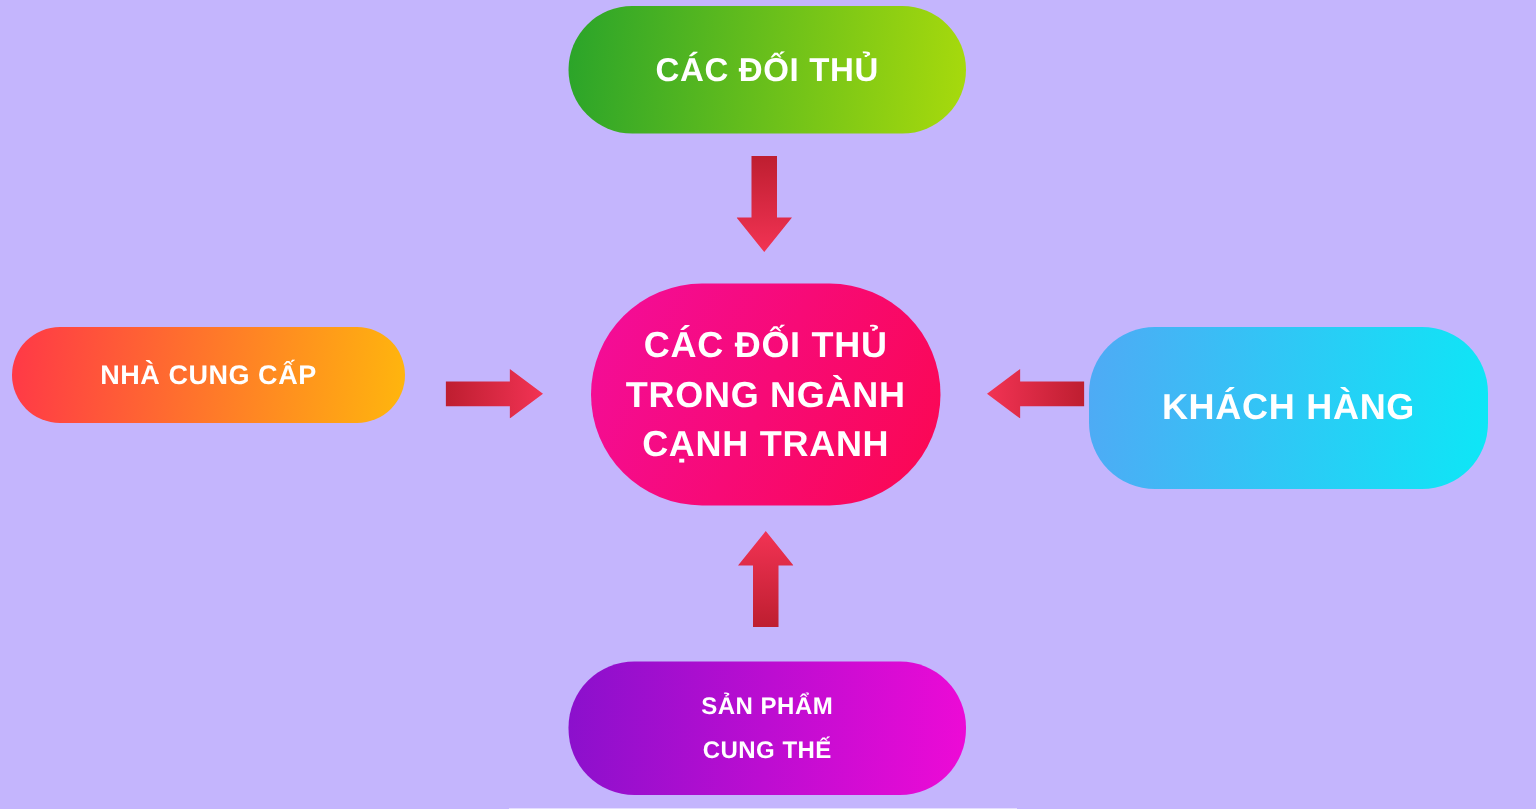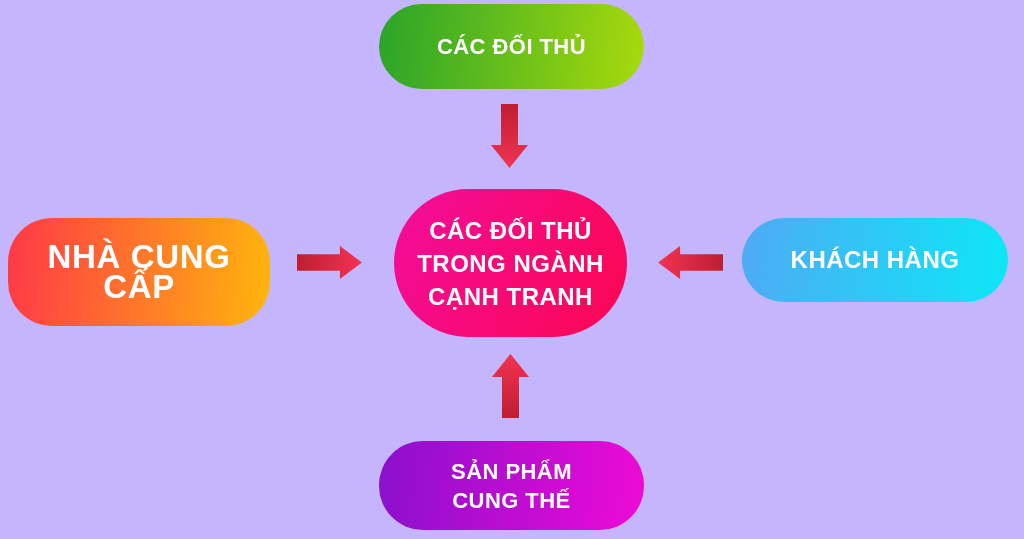--- a/index.html
+++ b/index.html
@@ -36,35 +36,35 @@
   }
   .node-center {
     left: 394px; top: 189px;
     width: 233px; height: 148px;
     border-radius: 74px;
     font-size: 24px; line-height: 33px;
     --angle: 115deg;
   }
   .node-left {
     left: 8px; top: 218px;
-    width: 262px; height: 108px;
+    width: 262px; height: 64px;
     border-radius: 44px;
-    font-size: 33px; line-height: 30px;
+    font-size: 18px; line-height: 30px;
   }
   .node-right {
-    left: 742px; top: 218px;
-    width: 266px; height: 84px;
+    left: 726px; top: 218px;
+    width: 266px; height: 108px;
     border-radius: 44px;
     font-size: 24px; line-height: 30px; align-items: center;
   }
   .node-bottom {
     left: 379px; top: 441px;
     width: 265px; height: 89px;
     border-radius: 44px;
-    font-size: 22px; line-height: 29px;
+    font-size: 16px; line-height: 29px;
   }
 
   .arrow {
     position: absolute;
     background: linear-gradient(var(--dir, 90deg), var(--a1), var(--a2));
   }
   .arrow-h { width: 65px; height: 33px; }
   .arrow-v { width: 37px; height: 64px; }
   .arrow-right {
     --dir: 90deg;

